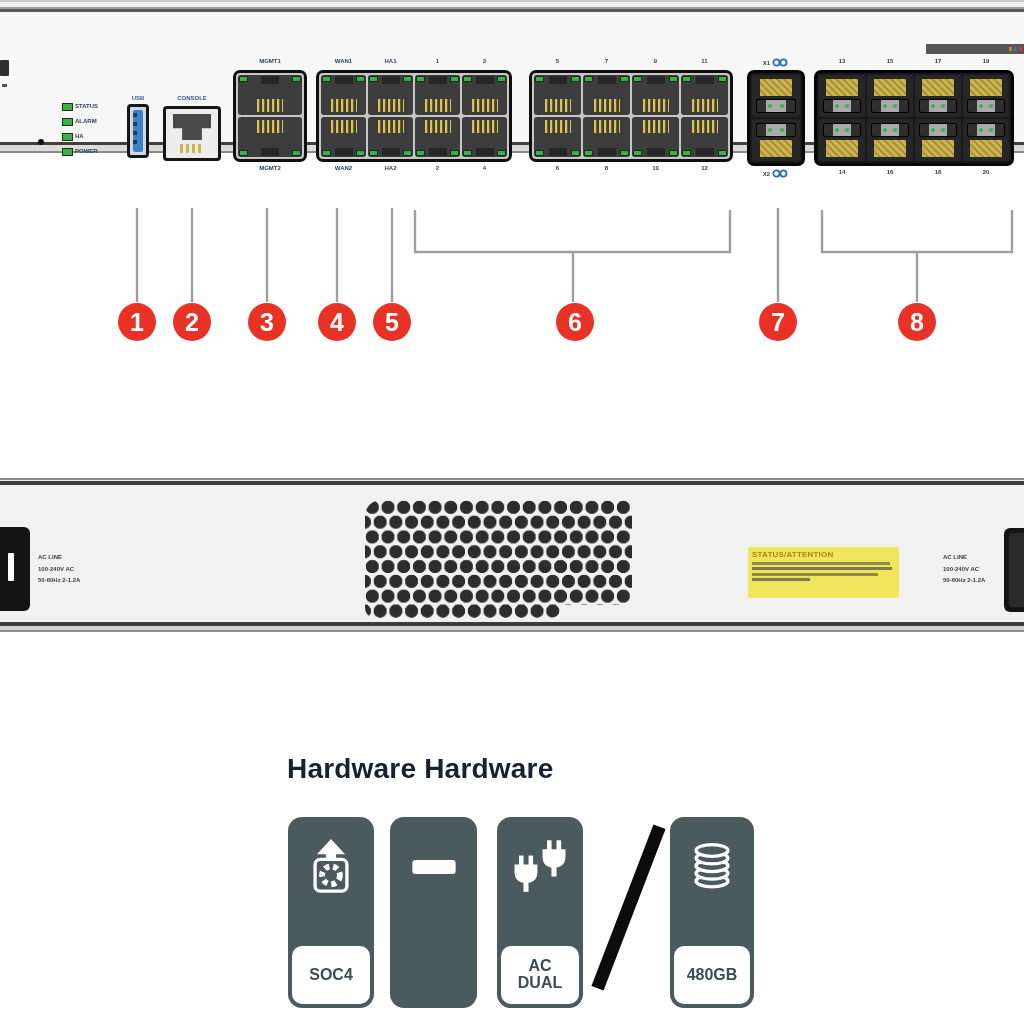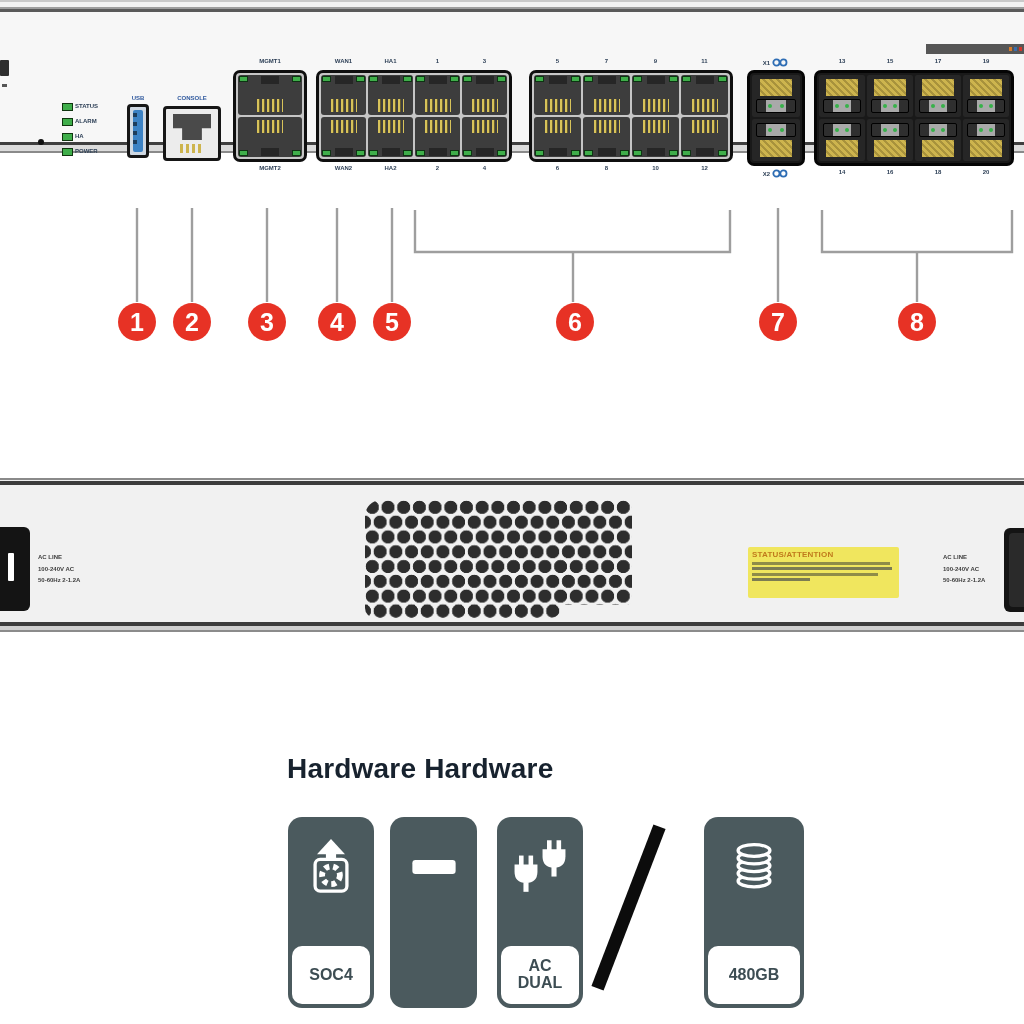--- a/index.html
+++ b/index.html
@@ -519,21 +519,21 @@
             <g transform="translate(24,1)">
               <rect x="3.5" width="3.6" height="8"></rect>
               <rect x="11" width="3.6" height="8"></rect>
               <path d="M0 7 H18 V12.5 Q18 21.5 9 21.5 Q0 21.5 0 12.5 Z"></path>
               <rect x="7" y="21" width="4" height="7.5"></rect>
             </g>
           </g>
         </svg></div>
       <div class="blabel">AC DUAL</div>
     </div>
-    <div class="badge" style="left:704px;width:100px;">
+    <div class="badge" style="left:670px;width:84px;">
       <div class="bicon"><svg viewBox="0 0 44 44">
           <g stroke="#fff" stroke-width="2.6" fill="#4b5a5e">
             <ellipse cx="22" cy="33" rx="12.5" ry="4.6"></ellipse>
             <ellipse cx="22" cy="27" rx="12.5" ry="4.6"></ellipse>
             <ellipse cx="22" cy="21" rx="12.5" ry="4.6"></ellipse>
             <ellipse cx="22" cy="15" rx="12.5" ry="4.6"></ellipse>
             <ellipse cx="22" cy="9" rx="12.5" ry="4.6"></ellipse>
           </g>
         </svg></div>
       <div class="blabel">480GB</div>

